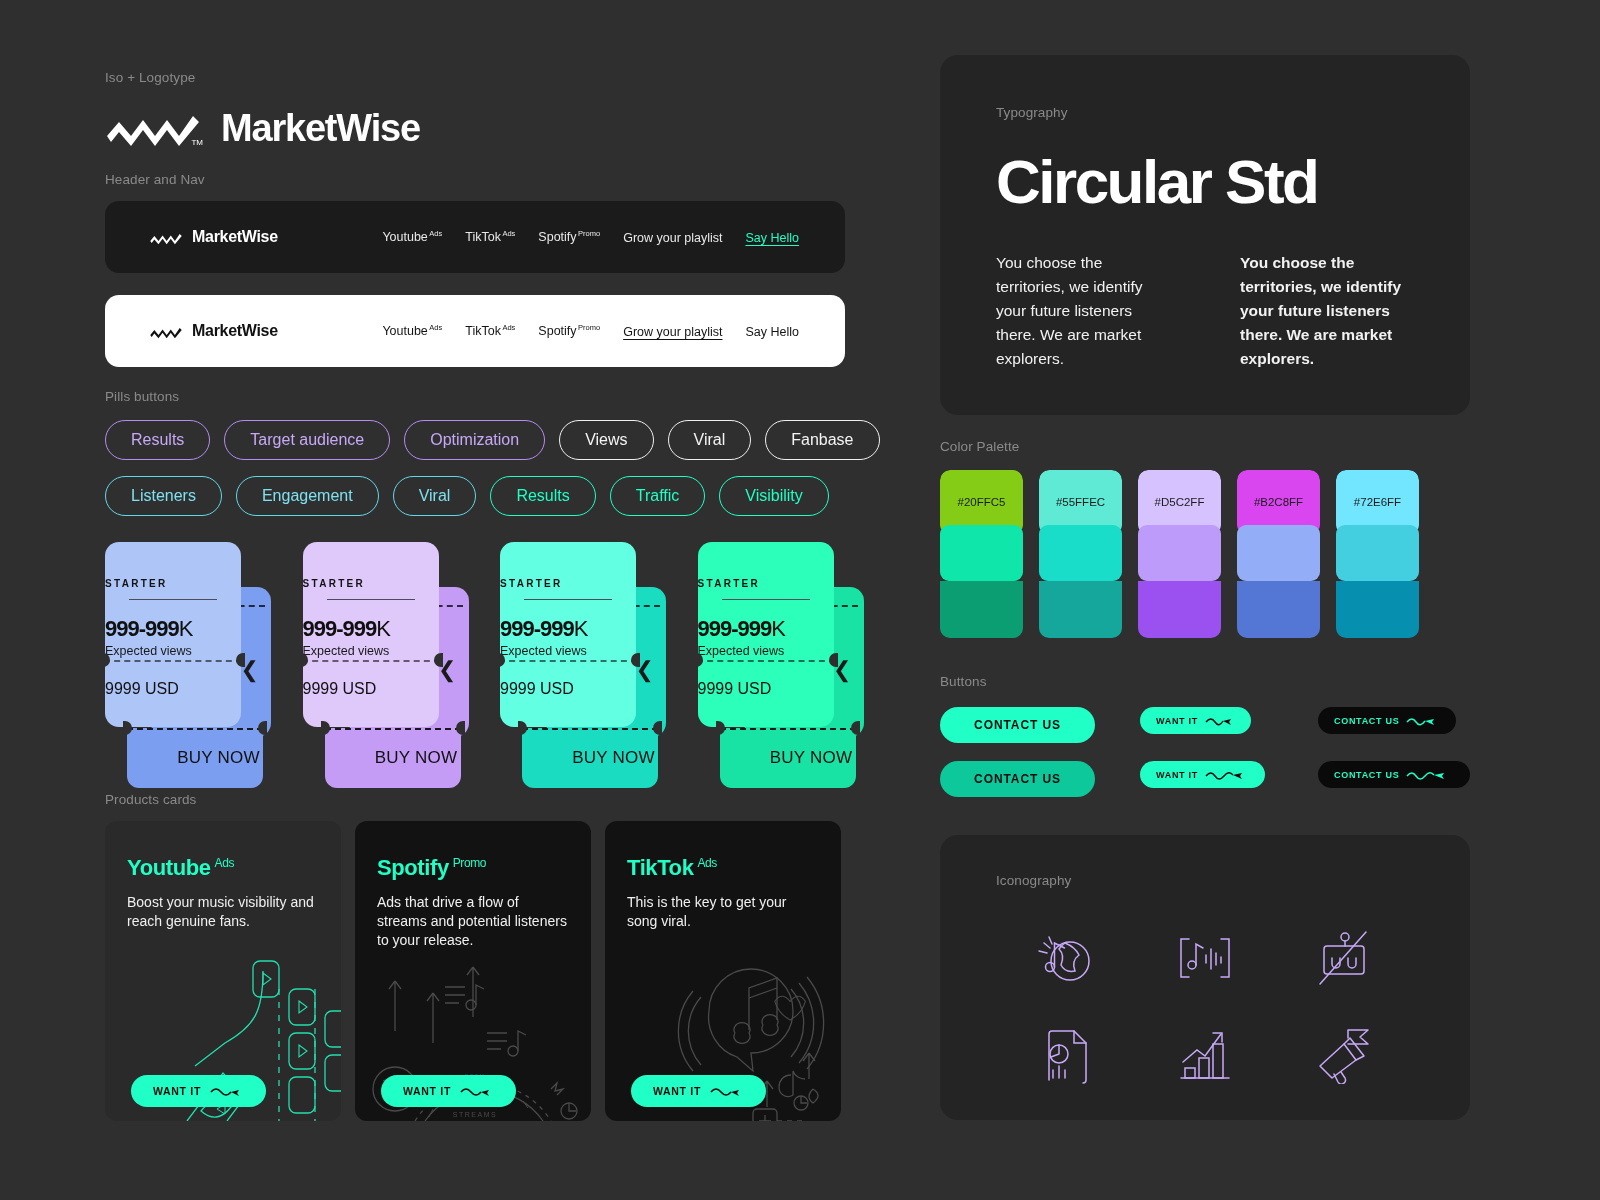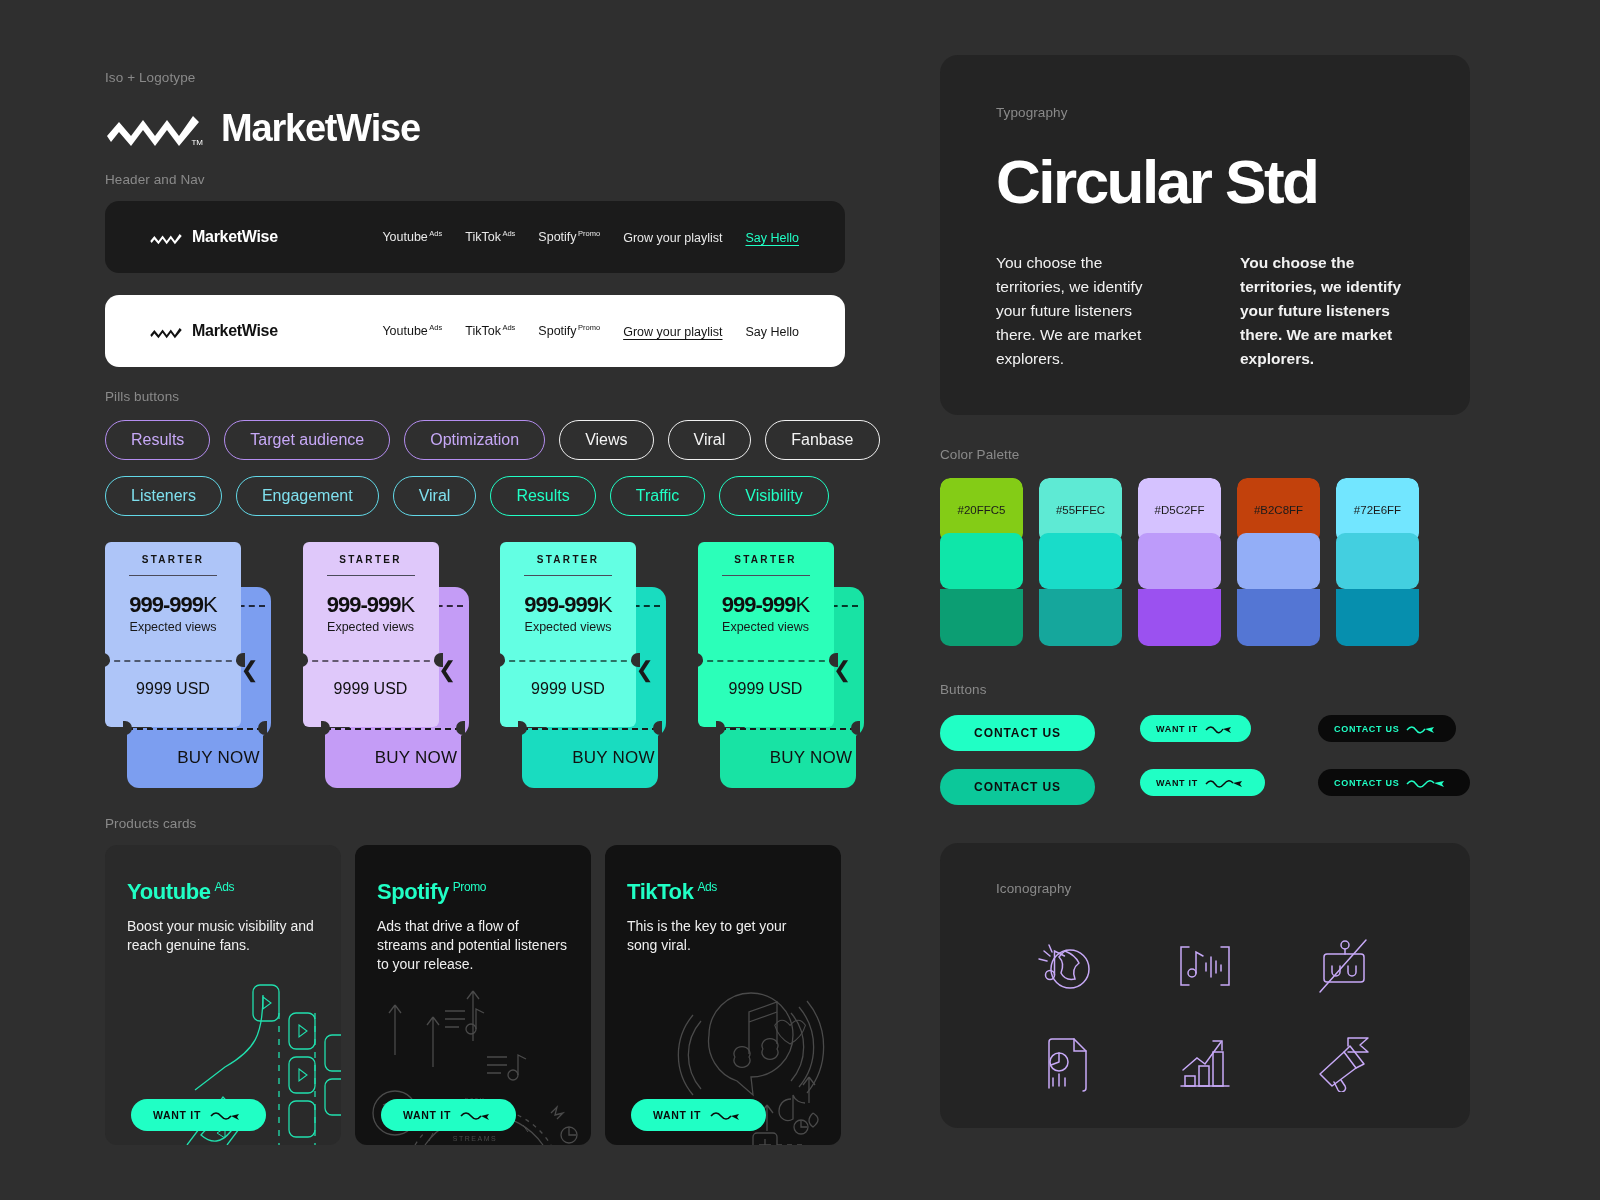--- a/index.html
+++ b/index.html
@@ -75,22 +75,22 @@
   .ticket-back .dash-h {
     position: absolute; left: 6px; right: 6px; top: 18px;
     border-top: 2.2px dashed rgba(0,0,0,.75);
   }
   .ticket-back .chev {
     position: absolute; right: 12px; top: 72px;
     font-size: 22px; color: #1a1a1a; line-height: 1;
   }
   .ticket-front {
     position: absolute; left: 0; top: 0;
-    width: 136px; height: 185px; border-radius: 6px;
-    padding: 12px 0 0 0; text-align: center;
+    width: 136px; height: 185px; border-radius: 14px;
+    padding: 36px 0 0 0; 
   }
   .tk-plan { font-size: 10px; font-weight: bold; letter-spacing: 2.3px; color: #131313; }
   .tk-rule { width: 88px; height: 1.2px; background: #4b4b5a; margin: 10px auto 0; }
   .tk-price { margin-top: 16px; font-size: 22px; color: #101010; letter-spacing: -1px; }
   .tk-price b { font-weight: bold; }
   .tk-price span { font-weight: normal; }
   .tk-sub { font-size: 12.5px; color: #181818; margin-top: 2px; }
   .tk-perf {
     position: absolute; left: -1px; right: -1px; top: 118px;
     border-top: 2.2px dashed rgba(0,0,0,.55);
@@ -107,21 +107,21 @@
     width: 136px; height: 60px; border-radius: 0 0 12px 12px;
     display: flex; align-items: center; justify-content: center;
     font-size: 17px; color: #111; letter-spacing: .2px; padding-left: 47px;
   }
   .buy-dash { position: absolute; left: 0; right: 0; top: 0; border-top: 2.4px dashed #1a1a1a; }
   .buy-notch { position: absolute; width: 9px; height: 14px; background: #2f2f2f; top: -7px; }
   .buy-notch.l { left: -4px; border-radius: 0 8px 8px 0; }
   .buy-notch.r { right: -4px; border-radius: 8px 0 0 8px; }
 
   
-  .products-wrap { margin-top: 44px; }
+  .products-wrap { margin-top: 20px; }
   .products-row { display: flex; gap: 14px; margin-top: 14px; }
   .product-card {
     width: 236px; height: 300px; border-radius: 12px;
     position: relative; overflow: hidden; padding: 34px 22px 0 22px;
   }
   .pc-dark  { background: #2a2a2a; }
   .pc-black { background: #121212; }
   .pc-title { font-size: 22px; font-weight: bold; color: #20ffc5; letter-spacing: -.4px; }
   .pc-title sup { font-size: 12px; font-weight: normal; margin-left: 4px; vertical-align: super; }
   .pc-desc { margin-top: 12px; font-size: 14px; line-height: 1.36; color: #f0f0f0; }
@@ -137,21 +137,21 @@
   
   .right-col { position: absolute; left: 940px; top: 55px; width: 530px; }
 
   .panel { background: #242424; border-radius: 18px; }
   .typo-panel { padding: 50px 56px 44px; }
   .typo-title { margin-top: 26px; font-size: 62px; font-weight: bold; color: #fff; letter-spacing: -2.5px; }
   .typo-cols { display: flex; gap: 70px; margin-top: 34px; }
   .typo-body { width: 195px; font-size: 15.5px; line-height: 1.55; color: #f2f2f2; }
   .typo-body.bold { font-weight: bold; }
 
-  .palette-wrap { margin-top: 32px; }
+  .palette-wrap { margin-top: 24px; }
   .palette-row { display: flex; gap: 16px; margin-top: 16px; }
   .swatch { width: 83px; height: 168px; border-radius: 10px; overflow: hidden; display: flex; flex-direction: column; }
   .sw-band { flex: 1; position: relative; }
   .sw-band.top { flex: 1.12; display: flex; align-items: center; justify-content: center;
                   border-radius: 10px 10px 9px 9px; }
   .sw-band.mid { border-radius: 9px; margin-top: -9px; }
   .sw-code { font-size: 11.5px; color: #1b1b1b; }
 
   .buttons-wrap { margin-top: 36px; }
   .btn-grid { margin-top: 18px; display: grid; grid-template-columns: 200px 178px auto; row-gap: 18px; }
@@ -496,21 +496,21 @@
 
         <div class="swatch">
           <div class="sw-band top" style="background:#D5C2FF">
               <span class="sw-code">#D5C2FF</span>
             </div>
           <div class="sw-band mid" style="background:#BD9BFA"></div>
           <div class="sw-band" style="background:#9B51F0"></div>
         </div>
 
         <div class="swatch">
-          <div class="sw-band top" style="background:#c2410c">
+          <div class="sw-band top" style="background:#d946ef">
               <span class="sw-code">#B2C8FF</span>
             </div>
           <div class="sw-band mid" style="background:#93AEF7"></div>
           <div class="sw-band" style="background:#5476D4"></div>
         </div>
 
         <div class="swatch">
           <div class="sw-band top" style="background:#72E6FF">
               <span class="sw-code">#72E6FF</span>
             </div>

